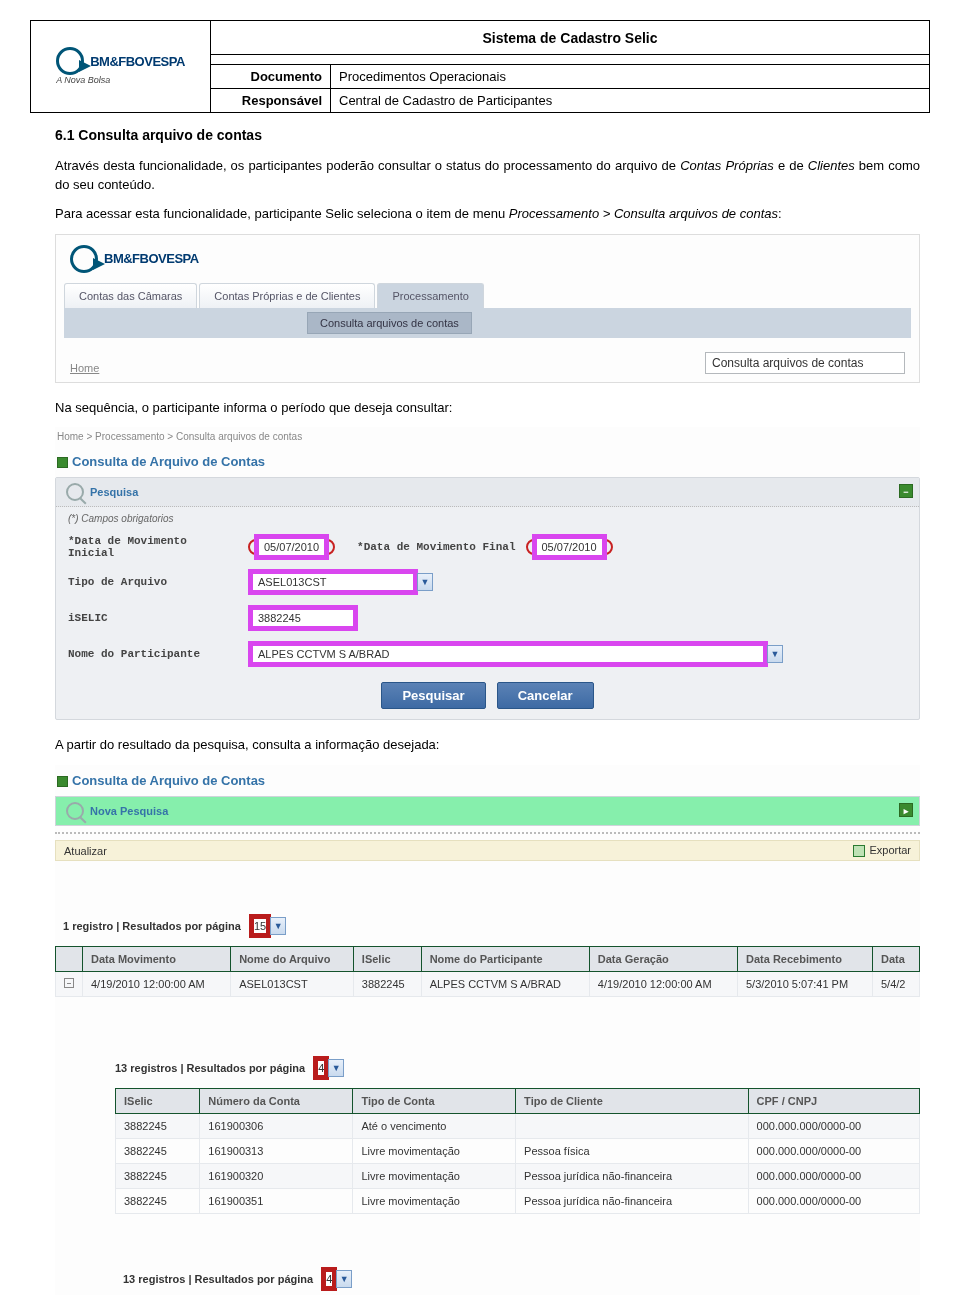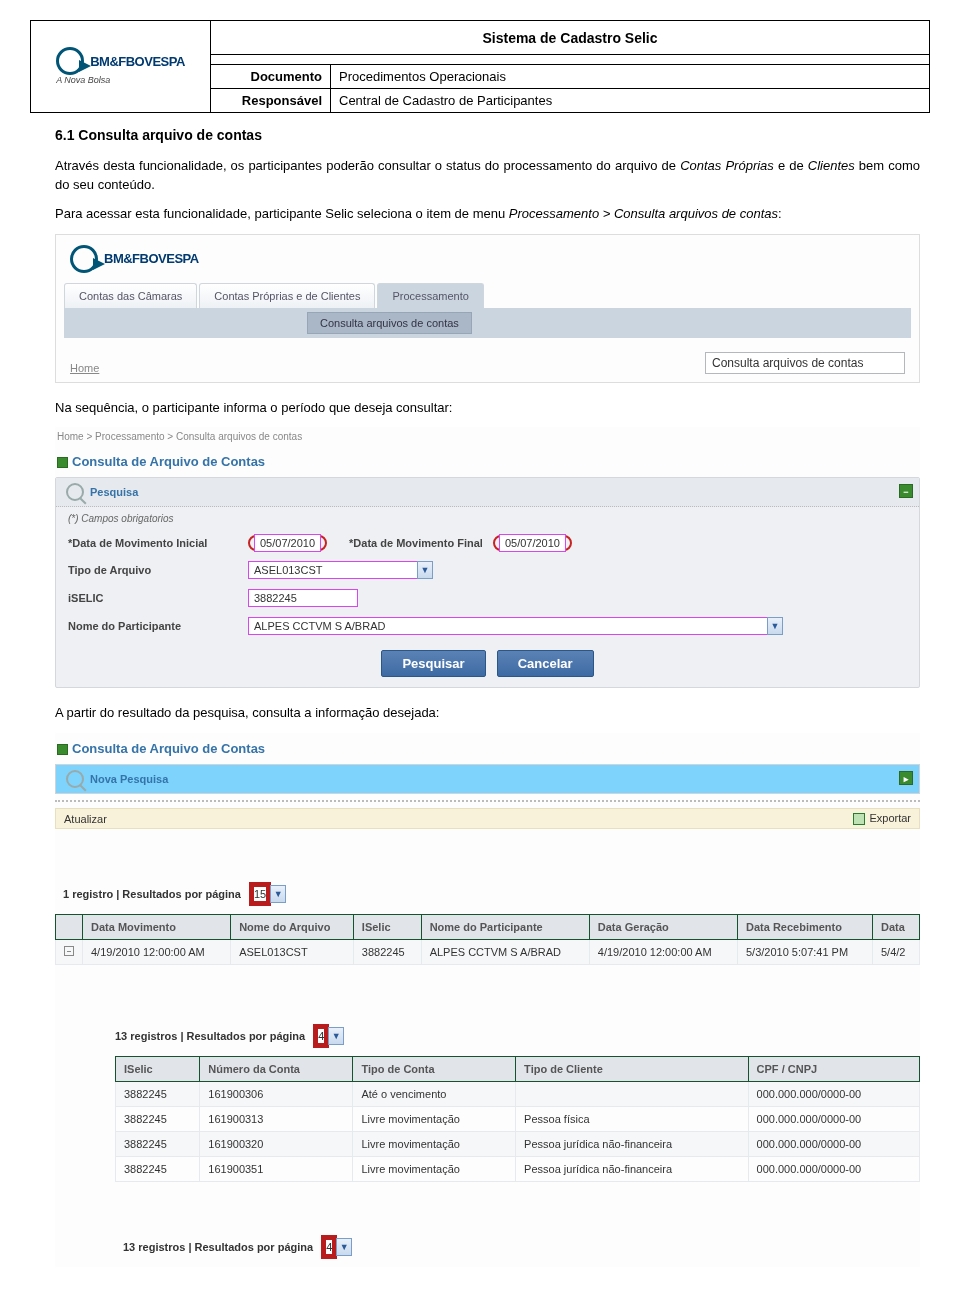--- a/index.html
+++ b/index.html
@@ -42,31 +42,31 @@
   .crumb { font-size:10px; color:#888; padding:4px 2px; }
   .panel-title { color:#3573a8; font-weight:bold; font-size:13px; padding:8px 2px; }
   .green-sq { display:inline-block; width:11px; height:11px; background:#3a8a2e; border:1px solid #2b6a22; margin-right:4px; vertical-align:middle; }
   .search-panel { border:1px solid #d4d8dd; background:#eef0f3; border-radius:2px; }
   .search-hdr { display:flex; align-items:center; gap:6px; padding:5px 10px; border-bottom:1px dotted #bbb; background:#e6e9ed; color:#3573a8; font-weight:bold; position:relative; }
   .mag { width:18px;height:18px;border:2px solid #9aa;border-radius:50%;display:inline-block;position:relative;}
   .mag:after{content:"";position:absolute;width:8px;height:2px;background:#9aa;bottom:-3px;right:-5px;transform:rotate(45deg);}
   .toggle-btn{position:absolute;right:6px;top:6px;width:14px;height:14px;background:#3a8a2e;border:1px solid #2b6a22;color:#fff;font-size:9px;line-height:14px;text-align:center;}
   .req { font-size:10px; color:#666; padding:6px 12px; font-style:italic; }
   .frow { display:flex; align-items:center; padding:5px 12px; gap:10px; }
-  .flabel { width:170px; font-size:11px; color:#444; font-weight:bold; }
-  .finput { border:1px solid #d946ef; background:#fff; padding:2px 5px; font-size:11px; min-width:110px; }
+  .flabel { width:170px; font-size:11px; color:#444; font-weight:bold;font-family:Liberation Mono, monospace; }
+  .finput { border:5px solid #d946ef; background:#fff; padding:2px 5px; font-size:11px; min-width:110px; }
   .finput.sm{width:110px;} .finput.md{width:170px;} .finput.lg{width:520px;}
   .circled{ border:2px solid #c82222; border-radius:12px; padding:0 4px; display:inline-block; }
   .dd { display:inline-flex; align-items:center; }
   .dd-btn{width:16px;height:18px;border:1px solid #7a9ec8;background:linear-gradient(#e8f0fa,#c9daee);display:inline-flex;align-items:center;justify-content:center;color:#2a5a9a;font-size:9px;margin-left:-1px;}
   .btn-row { text-align:center; padding:10px; }
   .btn { display:inline-block; background:linear-gradient(#5b82b5,#3d6aa4); color:#fff; padding:5px 20px; border:1px solid #2a5689; border-radius:2px; margin:0 4px; font-weight:bold; font-size:13px; }
 
   
-  .np-hdr { display:flex; align-items:center; gap:6px; padding:5px 10px; border:1px solid #cfd4da; background:#7dd3fc; color:#3573a8; font-weight:bold; position:relative; }
+  .np-hdr { display:flex; align-items:center; gap:6px; padding:5px 10px; border:1px solid #cfd4da; background:#86efac; color:#3573a8; font-weight:bold; position:relative; }
   .dot-line { border-bottom:2px dotted #bbb; margin:6px 0; }
   .toolbar { display:flex; align-items:center; padding:3px 8px; background:#f7f2d9; border:1px solid #e6e0bf; gap:8px; }
   .toolbar .grow{flex:1;}
   .excel-icon{display:inline-block;width:12px;height:12px;border:1px solid #2a7a30;background:#bfe2b5;margin-right:4px;vertical-align:middle;}
   .pager { display:flex; align-items:center; gap:8px; padding:8px 8px; font-weight:bold; font-size:11px;margin-top:45px; }
   .pager .sel{ border:5px solid #b91c1c; padding:1px 0; font-weight:normal; }
   table.grid { width:100%; border-collapse:collapse; font-size:11px; }
   table.grid th { background:#e1e4e9; border:1px solid #14532d; padding:6px 8px; text-align:left; font-weight:bold; color:#555; }
   table.grid td { border:1px solid #e6e9ed; padding:6px 8px; }
   table.grid tr:nth-child(even) td { background:#f6f7f9; }

